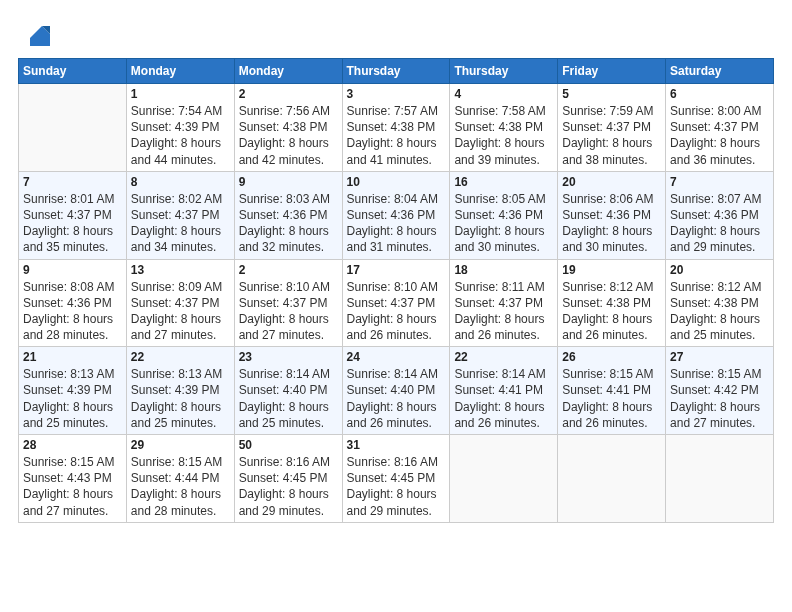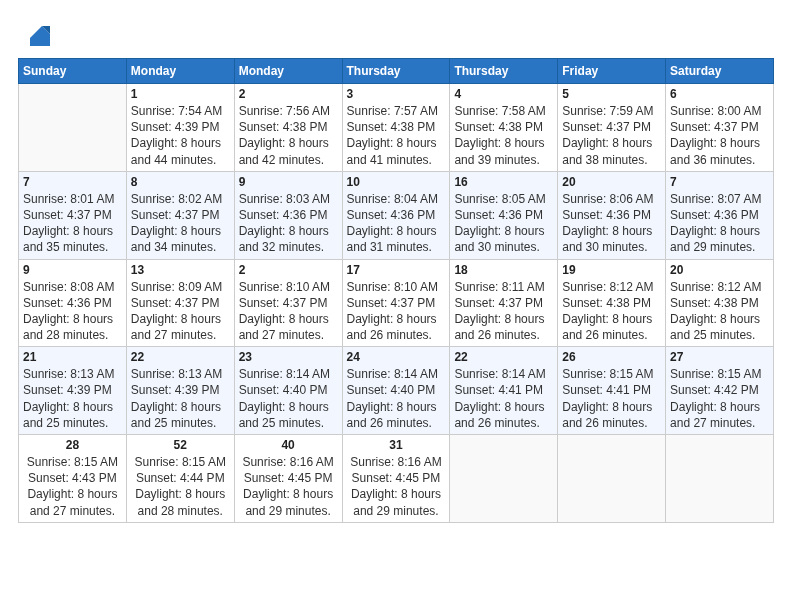--- a/index.html
+++ b/index.html
@@ -75,21 +75,20 @@
     .calendar tbody td {
       border: 1px solid #ccc;
       vertical-align: top;
       padding: 3px 4px;
       font-size: 9.5px;
       color: #333;
       height: 82px;
     }
     .calendar tbody tr:last-child td {
       height: 72px;
-      text-align: center;
     }
     .day-number {
       font-size: 12px;
       font-weight: bold;
       color: #222;
       display: block;
       margin-bottom: 2px;
     }
     .cell-info {
       font-size: 12px;
@@ -253,25 +252,25 @@
             <span class="day-number">27</span>
             <div class="cell-info">Sunrise: 8:15 AM<br>Sunset: 4:42 PM<br>Daylight: 8 hours<br>and 27 minutes.</div>
           </td>
         </tr>
         <tr>
           <td>
             <span class="day-number">28</span>
             <div class="cell-info">Sunrise: 8:15 AM<br>Sunset: 4:43 PM<br>Daylight: 8 hours<br>and 27 minutes.</div>
           </td>
           <td>
-            <span class="day-number">52</span>
+            <span class="day-number">29</span>
             <div class="cell-info">Sunrise: 8:15 AM<br>Sunset: 4:44 PM<br>Daylight: 8 hours<br>and 28 minutes.</div>
           </td>
           <td>
-            <span class="day-number">40</span>
+            <span class="day-number">50</span>
             <div class="cell-info">Sunrise: 8:16 AM<br>Sunset: 4:45 PM<br>Daylight: 8 hours<br>and 29 minutes.</div>
           </td>
           <td>
             <span class="day-number">31</span>
             <div class="cell-info">Sunrise: 8:16 AM<br>Sunset: 4:45 PM<br>Daylight: 8 hours<br>and 29 minutes.</div>
           </td>
           <td class="empty-cell"></td>
           <td class="empty-cell"></td>
           <td class="empty-cell"></td>
         </tr>

